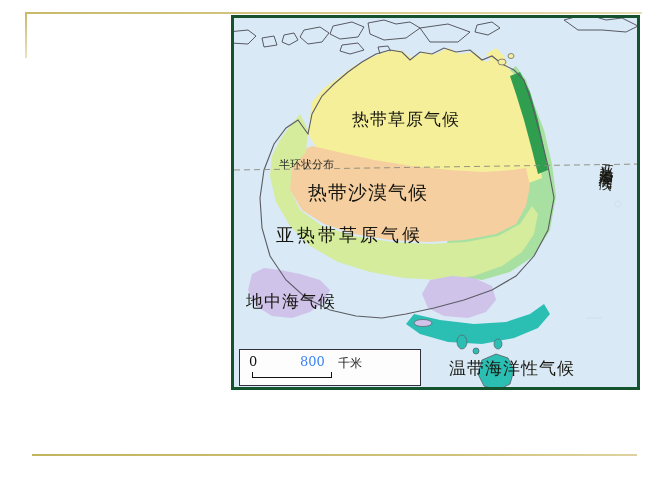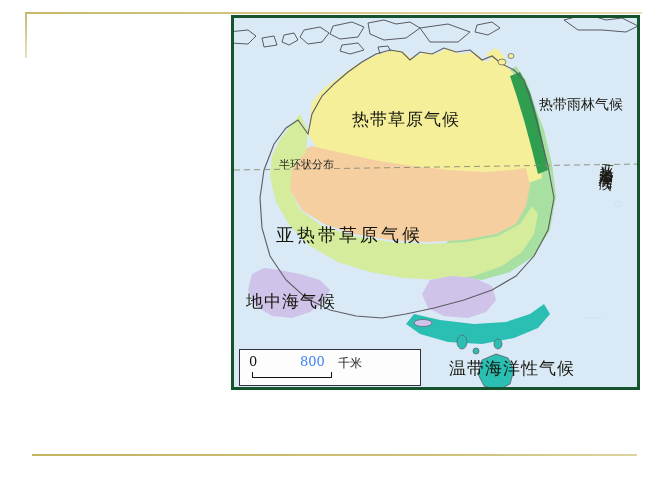--- a/index.html
+++ b/index.html
@@ -237,22 +237,22 @@
 
         <g stroke="#b9cfe0" stroke-width="0.6" opacity="0.5">
           <circle cx="384" cy="186" r="3" fill="none"></circle>
           <line x1="352" y1="300" x2="368" y2="300"></line>
         </g>
 
       </g>
     </svg>
 
     <div class="mlabel lbl-savanna">热带草原气候</div>
+    <div class="mlabel lbl-desert">热带沙漠气候</div>
     <div class="mlabel lbl-subgrass">亚热带草原气候</div>
-    <div class="mlabel lbl-rainfor">热带雨林气候</div>
     <div class="mlabel lbl-medi">地中海气候</div>
     <div class="mlabel lbl-oceanic">温带海洋性气候</div>
     <div class="mlabel lbl-tropic">半环状分布</div>
     <div class="mlabel lbl-subhumid">亚热带湿润气候</div>
 
     <div class="scalebox">
       <span class="scale-num-0">0</span>
       <span class="scale-num-800">800</span>
       <span class="scale-unit">千米</span>
       <div class="scale-tick"></div>

